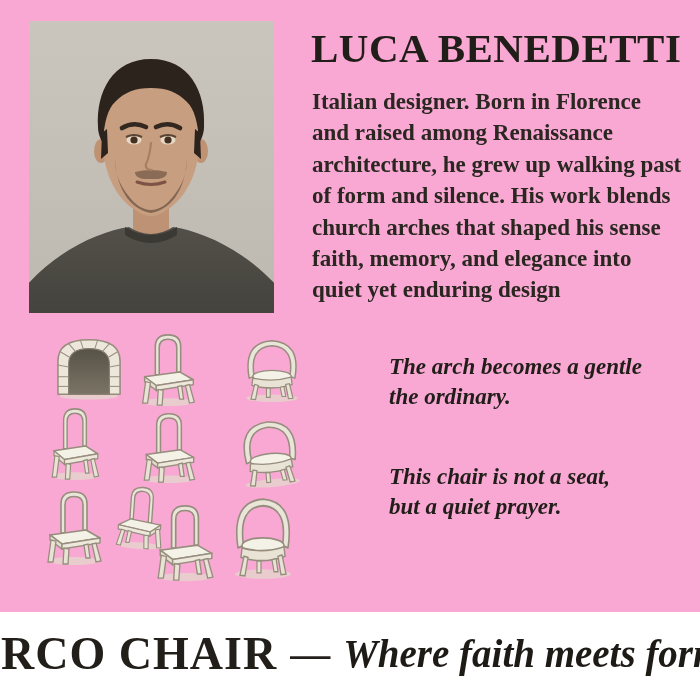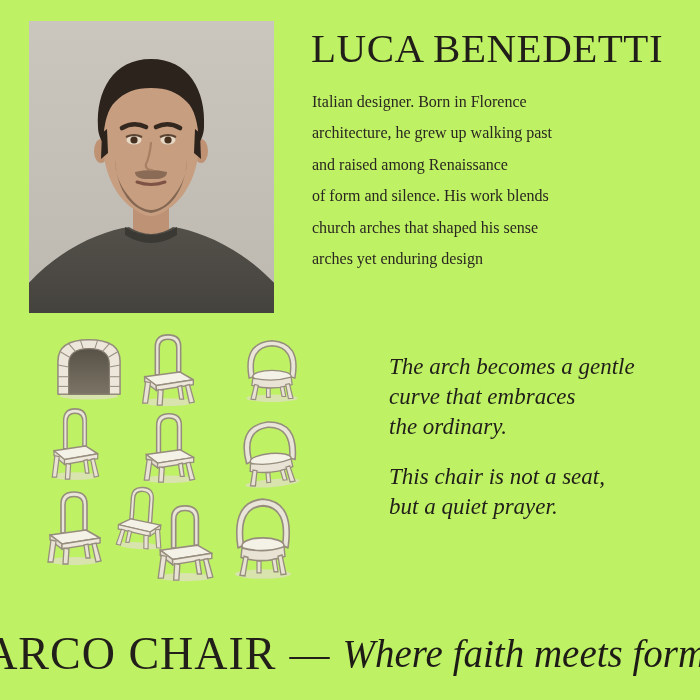--- a/index.html
+++ b/index.html
@@ -1,34 +1,35 @@
 <!DOCTYPE html>
 <html><head>
 <meta charset="utf-8">
 <style>
   html,body{margin:0;padding:0;}
   body{width:700px;height:700px;overflow:hidden;}
   .canvas{
-    position:relative;width:700px;height:700px;
-    background:#bef264;
+    position:relative;width:700px;height:612px;
+    background:#f9a8d4;
     font-family:"Liberation Serif", serif;
     color:#26221C;
+    font-weight:bold;
   }
   .portrait{
     position:absolute;left:29px;top:21px;width:245px;height:292px;
     display:block;
   }
   .name{
     position:absolute;left:311px;top:26px;
     font-size:41px;letter-spacing:.5px;line-height:1.1;
     color:#211E19;white-space:nowrap;
   }
   .bio{
     position:absolute;left:312px;top:86px;width:380px;
-    font-size:16px;line-height:31.4px;color:#2A2620;
+    font-size:23px;line-height:31.4px;color:#2A2620;
   }
   .bio div{white-space:nowrap;}
   .quote{
     position:absolute;left:389px;width:300px;
     font-size:23px;font-style:italic;line-height:30px;color:#211E19;
   }
   .quote.q1{top:352px;}
   .quote.q2{top:462px;}
   .quote div{white-space:nowrap;}
   .footer{
@@ -146,25 +147,26 @@
     <path d="M108,161 Q122,166 136,161" stroke="#7E5244" stroke-width="3" fill="none" stroke-linecap="round"></path>
 
     <path d="M-4,292 L-2,264 C30,228 72,210 100,206 Q122,220 144,206 C172,210 214,228 247,264 L249,292 Z" fill="url(#sw)"></path>
     <path d="M96,206 Q122,222 148,206 L148,214 Q122,230 96,214 Z" fill="#3B3933"></path>
   </svg>
 
   <div class="name">LUCA BENEDETTI</div>
 
   <div class="bio">
     <div>Italian designer. Born in Florence</div>
+    <div>and raised among Renaissance</div>
     <div>architecture, he grew up walking past</div>
-    <div>and raised among Renaissance</div>
     <div>of form and silence. His work blends</div>
     <div>church arches that shaped his sense</div>
-    <div>arches yet enduring design</div>
+    <div>faith, memory, and elegance into</div>
+    <div>quiet yet enduring design</div>
   </div>
 
   <svg class="sk" style="left:50px;top:334px;width:78px;height:66px">
       <use href="#sk-arch"></use>
     </svg>
   <svg class="sk" style="left:136px;top:331px;width:64px;height:76px">
       <use href="#sk-chair"></use>
     </svg>
   <svg class="sk" style="left:240px;top:334px;width:64px;height:70px">
       <use href="#sk-armchair"></use>
@@ -188,21 +190,20 @@
     </svg>
   <svg class="sk" style="left:152px;top:500px;width:66px;height:84px">
       <use href="#sk-chair"></use>
     </svg>
   <svg class="sk" style="left:228px;top:492px;width:70px;height:88px" preserveAspectRatio="none" viewBox="0 0 70 74">
       <use href="#sk-armchair"></use>
     </svg>
 
   <div class="quote q1">
     <div>The arch becomes a gentle</div>
-    <div>curve that embraces</div>
     <div>the ordinary.</div>
   </div>
   <div class="quote q2">
     <div>This chair is not a seat,</div>
     <div>but a quiet prayer.</div>
   </div>
 
   <div class="footer">
     <span class="product">ARCO CHAIR</span>
     <span class="dash">—</span>

